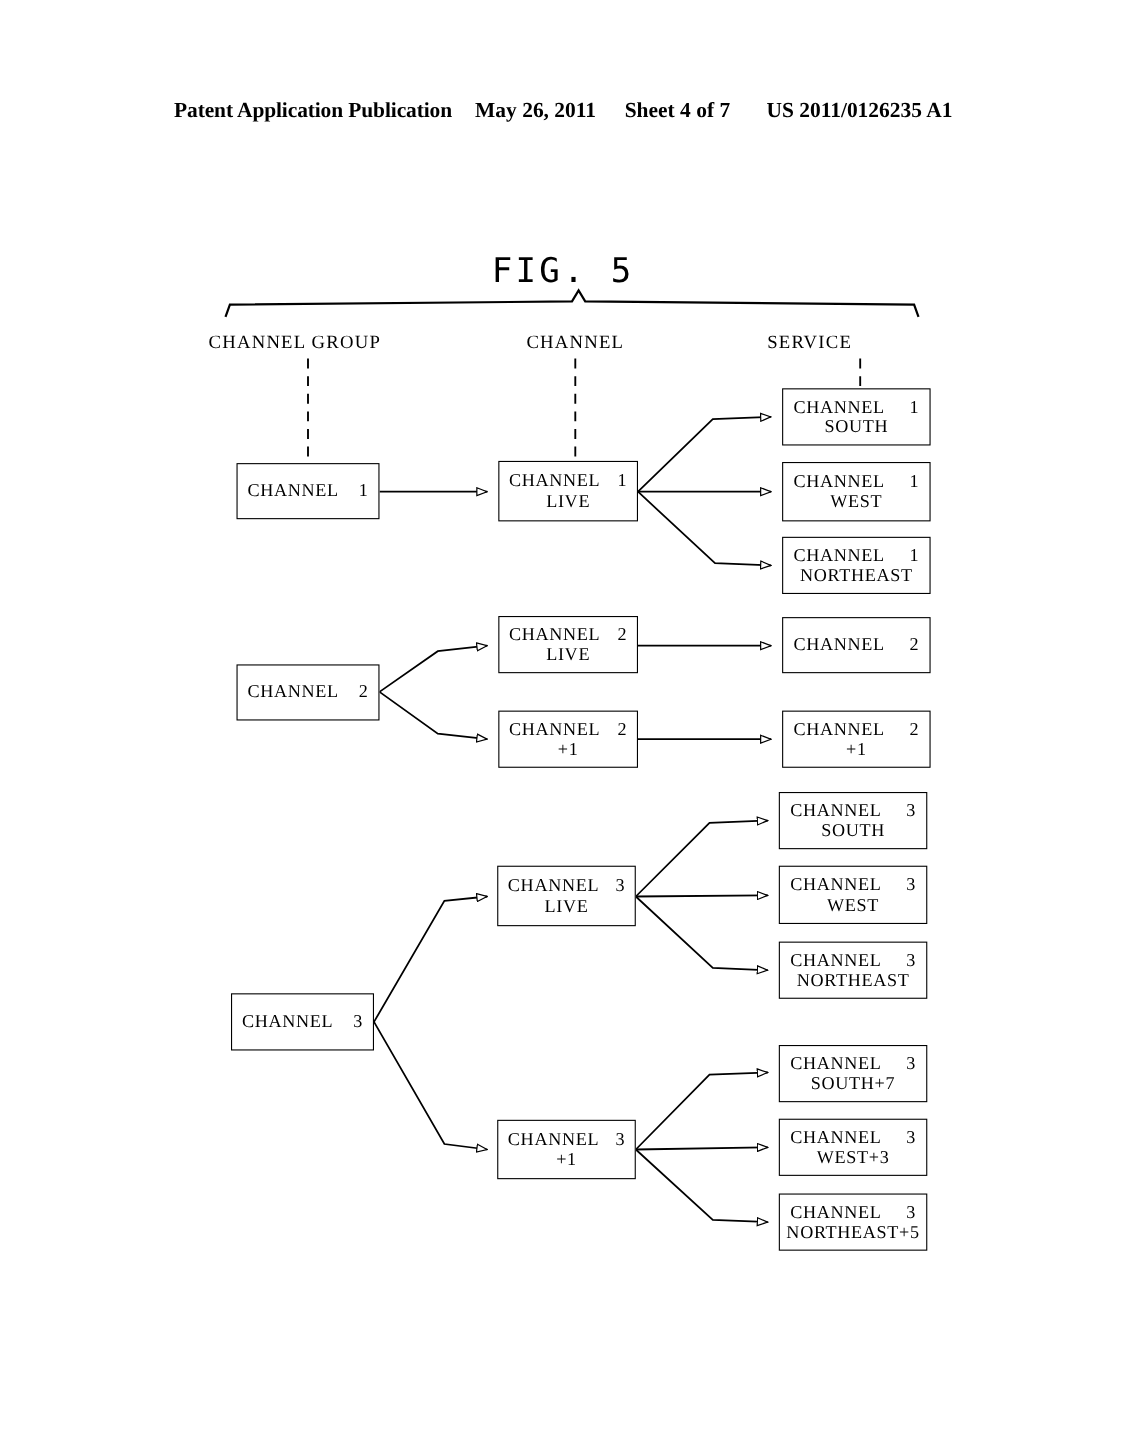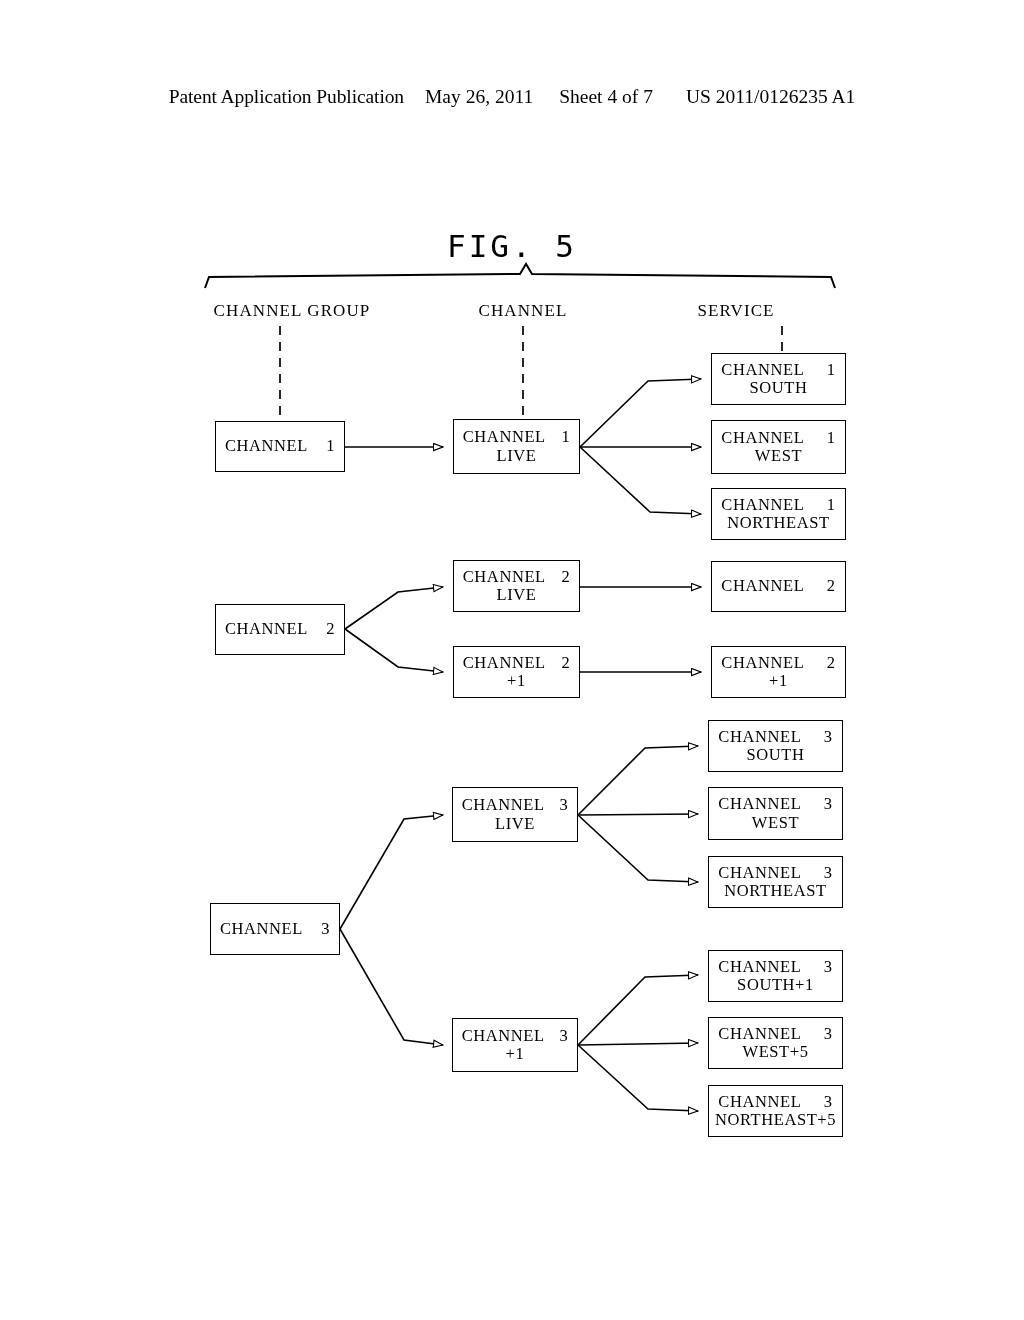--- a/index.html
+++ b/index.html
@@ -19,23 +19,23 @@
 
   
   .page-header {
     position: absolute;
     top: 86px;
     left: 0;
     width: 1024px;
     height: 26px;
     display: flex;
     justify-content: center;
-    align-items: flex-start;
+    align-items: flex-end;
     font-family: "Liberation Serif", serif;
-    font-weight: normal;
+    font-weight: bold;
     font-size: 19.5px;
     white-space: nowrap;
   }
   .page-header .seg-pub   { letter-spacing: -0.1px; }
   .page-header .seg-date  { margin-left: 21px; }
   .page-header .seg-sheet { margin-left: 26px; }
   .page-header .seg-num   { margin-left: 33px; }
 
   
   .fig-title {
@@ -138,21 +138,21 @@
     <path d="M578,815 L645,748 L698,746" marker-end="url(#openArrow)"></path>
     <path d="M578,815 L698,814" marker-end="url(#openArrow)"></path>
     <path d="M578,815 L648,880 L698,882" marker-end="url(#openArrow)"></path>
 
     <path d="M578,1045 L645,977 L698,975" marker-end="url(#openArrow)"></path>
     <path d="M578,1045 L698,1043" marker-end="url(#openArrow)"></path>
     <path d="M578,1045 L648,1109 L698,1111" marker-end="url(#openArrow)"></path>
   </g>
 </svg>
 
-<div class="col-header" style="left:292px; top:301px;">CHANNEL GROUP</div>
+<div class="col-header" style="left:268px; top:301px;">CHANNEL GROUP</div>
 <div class="col-header" style="left:523px; top:301px;">CHANNEL</div>
 <div class="col-header" style="left:736px; top:301px;">SERVICE</div>
 
 <div class="node" style="left:215px; top:421px; width:130px; height:51px;">
   <div class="line1">
     <span>CHANNEL</span>
     <span class="num">1</span>
   </div>
 </div>
 
@@ -271,29 +271,29 @@
     <span class="num">3</span>
   </div>
   <div class="line2">NORTHEAST</div>
 </div>
 
 <div class="node" style="left:708px; top:950px; width:135px; height:52px;">
   <div class="line1">
     <span>CHANNEL</span>
     <span class="num">3</span>
   </div>
-  <div class="line2">SOUTH+1</div>
+  <div class="line2">SOUTH+7</div>
 </div>
 
 <div class="node" style="left:708px; top:1017px; width:135px; height:52px;">
   <div class="line1">
     <span>CHANNEL</span>
     <span class="num">3</span>
   </div>
-  <div class="line2">WEST+5</div>
+  <div class="line2">WEST+3</div>
 </div>
 
 <div class="node" style="left:708px; top:1085px; width:135px; height:52px;">
   <div class="line1">
     <span>CHANNEL</span>
     <span class="num">3</span>
   </div>
   <div class="line2">NORTHEAST+5</div>
 </div>
 

